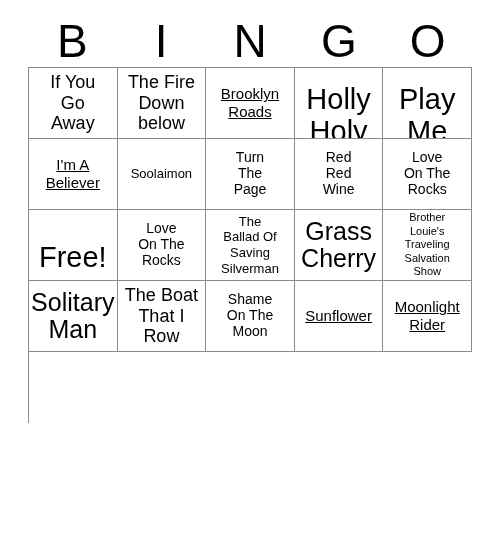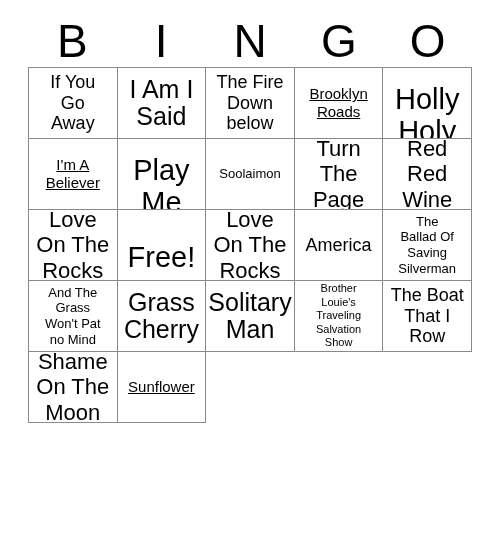--- a/index.html
+++ b/index.html
@@ -73,21 +73,21 @@
     display: block;
     width: 100%;
     line-height: 1.14;
     white-space: pre-line;
     word-break: normal;
   }
 
   
   .fs-xxl .cell-text { font-size: 29px; line-height: 1.1; margin-top: 25px; }
   .fs-xl  .cell-text { font-size: 25px; line-height: 1.1; }
-  .fs-lg  .cell-text { font-size: 22px; line-height: 1.14; }
+  .fs-lg  .cell-text { font-size: 14px; line-height: 1.14; }
   .fs-md  .cell-text { font-size: 18px; line-height: 1.16; }
   .fs-sm  .cell-text { font-size: 15px; line-height: 1.18; text-decoration: underline; }
   .fs-xs  .cell-text { font-size: 13px; line-height: 1.2; }
   .fs-xxs .cell-text { font-size: 11px; line-height: 1.24; }
 </style>
 </head>
 <body>
 
 <div id="card">
 
@@ -99,46 +99,42 @@
     <div class="header-letter">O</div>
   </div>
 
   <div id="grid">
 
     <div class="cell fs-md">
         <span class="cell-text">If You
 Go
 Away</span>
       </div>
-    <div class="cell fs-xl">
-        <span class="cell-text">I Am I
-Said</span>
-      </div>
     <div class="cell fs-md">
         <span class="cell-text">The Fire
 Down
 below</span>
       </div>
     <div class="cell fs-sm">
         <span class="cell-text">Brooklyn
 Roads</span>
       </div>
     <div class="cell fs-xxl">
         <span class="cell-text">Holly
 Holy</span>
       </div>
 
-    <div class="cell fs-sm">
-        <span class="cell-text">I'm A
-Believer</span>
-      </div>
     <div class="cell fs-xxl">
         <span class="cell-text">Play
 Me</span>
       </div>
+    <div class="cell fs-sm">
+        <span class="cell-text">I'm A
+Believer</span>
+      </div>
     <div class="cell fs-xs">
         <span class="cell-text">Soolaimon</span>
       </div>
     <div class="cell fs-lg">
         <span class="cell-text">Turn
 The
 Page</span>
       </div>
 
     <div class="cell fs-lg">
@@ -151,61 +147,56 @@
 On The
 Rocks</span>
       </div>
     <div class="cell fs-xxl">
         <span class="cell-text">Free!</span>
       </div>
     <div class="cell fs-lg">
         <span class="cell-text">Love
 On The
 Rocks</span>
-      </div>
-    <div class="cell fs-md">
-        <span class="cell-text">America</span>
       </div>
 
     <div class="cell fs-xs">
         <span class="cell-text">The
 Ballad Of
 Saving
 Silverman</span>
       </div>
-    <div class="cell fs-xs">
-        <span class="cell-text">And The
-Grass
-Won't Pat
-no Mind</span>
-      </div>
     <div class="cell fs-xl">
         <span class="cell-text">Grass
 Cherry</span>
-      </div>
-    <div class="cell fs-xl">
-        <span class="cell-text">Solitary
-Man</span>
       </div>
     <div class="cell fs-xxs">
         <span class="cell-text">Brother
 Louie's
 Traveling
 Salvation
 Show</span>
       </div>
+    <div class="cell fs-xl">
+        <span class="cell-text">Solitary
+Man</span>
+      </div>
 
     <div class="cell fs-md">
         <span class="cell-text">The Boat
 That I
 Row</span>
       </div>
     <div class="cell fs-lg">
         <span class="cell-text">Shame
 On The
 Moon</span>
       </div>
     <div class="cell fs-sm">
         <span class="cell-text">Sunflower</span>
       </div>
+    <div class="cell fs-sm">
+        <span class="cell-text">Moonlight
+Rider</span>
+      </div>
 
   </div>
 </div>
 
 </body></html>

